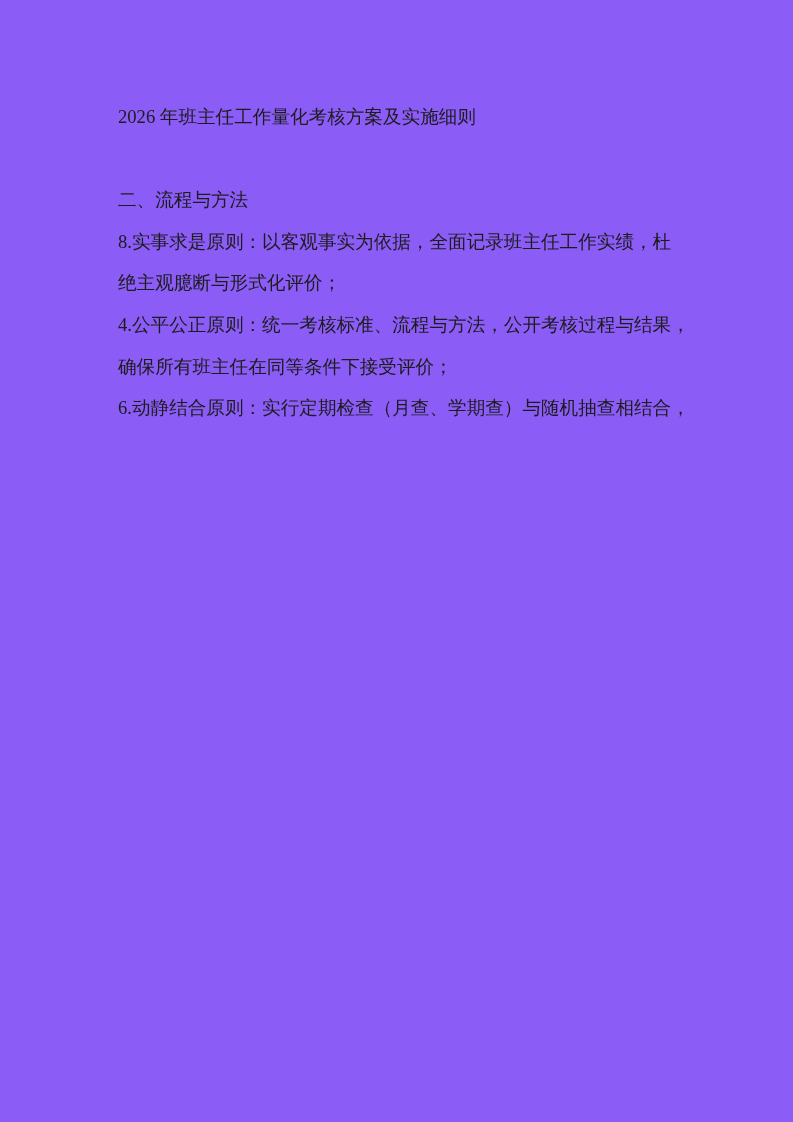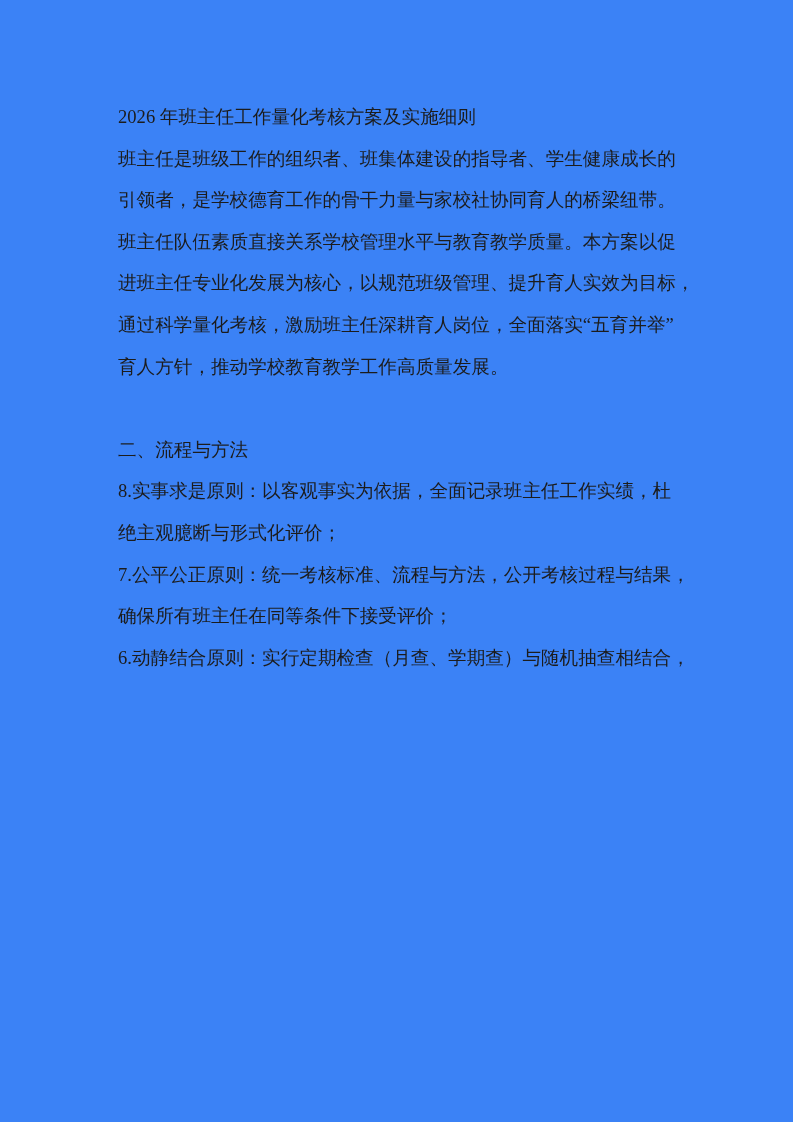--- a/index.html
+++ b/index.html
@@ -9,21 +9,21 @@
   body {
     width: 793px;
     height: 1122px;
     background: #ffffff;
     font-family: "Liberation Serif", "DejaVu Serif", serif;
   }
   .page {
     position: relative;
     width: 793px;
     height: 1122px;
-    background: #3b82f6;
+    background: #8b5cf6;
     overflow: hidden;
   }
   .content {
     position: absolute;
     left: 118px;
     top: 96px;
     width: 585px;
     color: #1c1c1c;
     font-size: 18.6px;
     line-height: 41.6px;
@@ -42,31 +42,25 @@
 </head>
 <body>
 
 <div class="page">
   <div class="content">
 
     <div class="line">2026 年班主任工作量化考核方案及实施细则</div>
 
 
 
-    <div class="para">班主任是班级工作的组织者、班集体建设的指导者、学生健康成长的
-引领者，是学校德育工作的骨干力量与家校社协同育人的桥梁纽带。
-班主任队伍素质直接关系学校管理水平与教育教学质量。本方案以促
-进班主任专业化发展为核心，以规范班级管理、提升育人实效为目标，
-通过科学量化考核，激励班主任深耕育人岗位，全面落实“五育并举”
-育人方针，推动学校教育教学工作高质量发展。</div>
 
     <div class="line gap">二、流程与方法</div>
 
     <div class="para">8.实事求是原则：以客观事实为依据，全面记录班主任工作实绩，杜
 绝主观臆断与形式化评价；</div>
 
-    <div class="para">7.公平公正原则：统一考核标准、流程与方法，公开考核过程与结果，
+    <div class="para">4.公平公正原则：统一考核标准、流程与方法，公开考核过程与结果，
 确保所有班主任在同等条件下接受评价；</div>
 
     <div class="para">6.动静结合原则：实行定期检查（月查、学期查）与随机抽查相结合，</div>
 
   </div>
 </div>
 
 </body></html>

